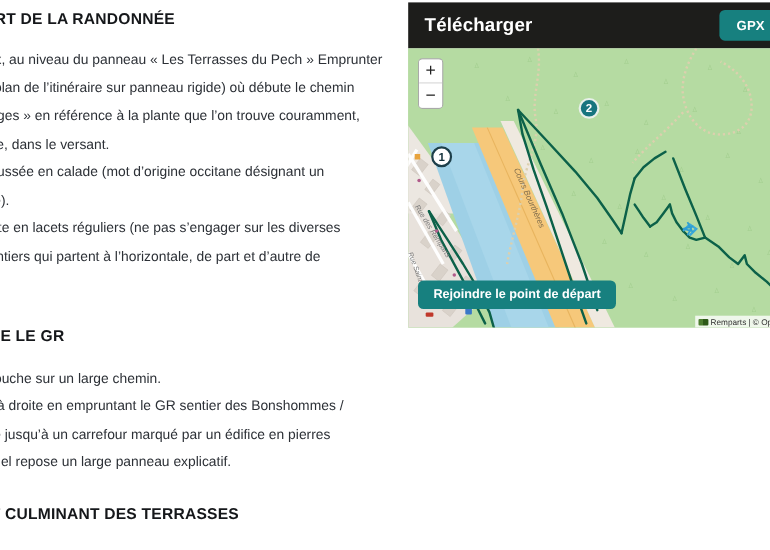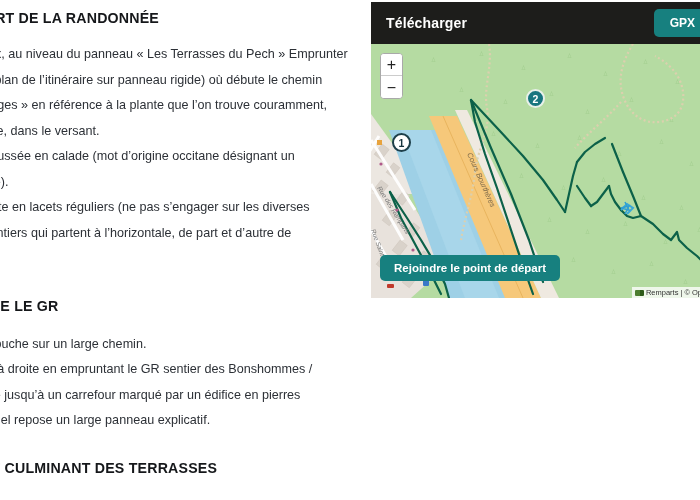--- a/index.html
+++ b/index.html
@@ -50,21 +50,21 @@
     position: relative;
     height: 42px;
     background: #1d1d1b;
     display: flex;
     align-items: center;
     justify-content: space-between;
     padding: 0 0 0 15px;
   }
   .map-header-title {
     color: #ffffff;
-    font-size: 14px;
+    font-size: 17px;
     font-weight: bold;
     letter-spacing: .15px;
   }
   .gpx-btn {
     background: #17807f;
     color: #fff;
     font-size: 12px;
     font-weight: bold;
     border: none;
     border-radius: 5px;

